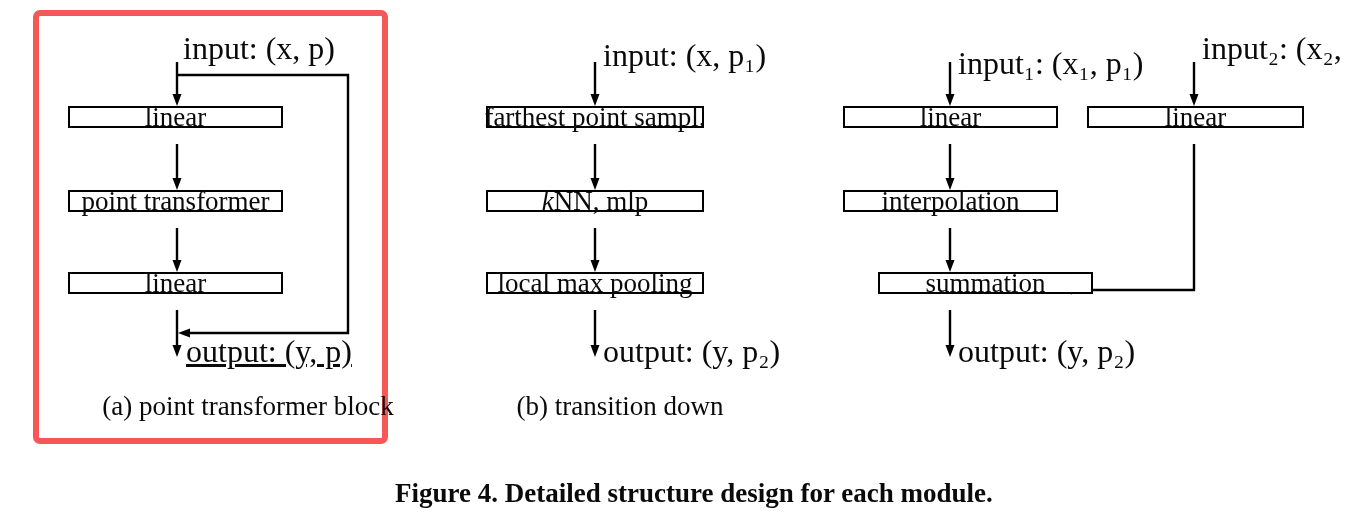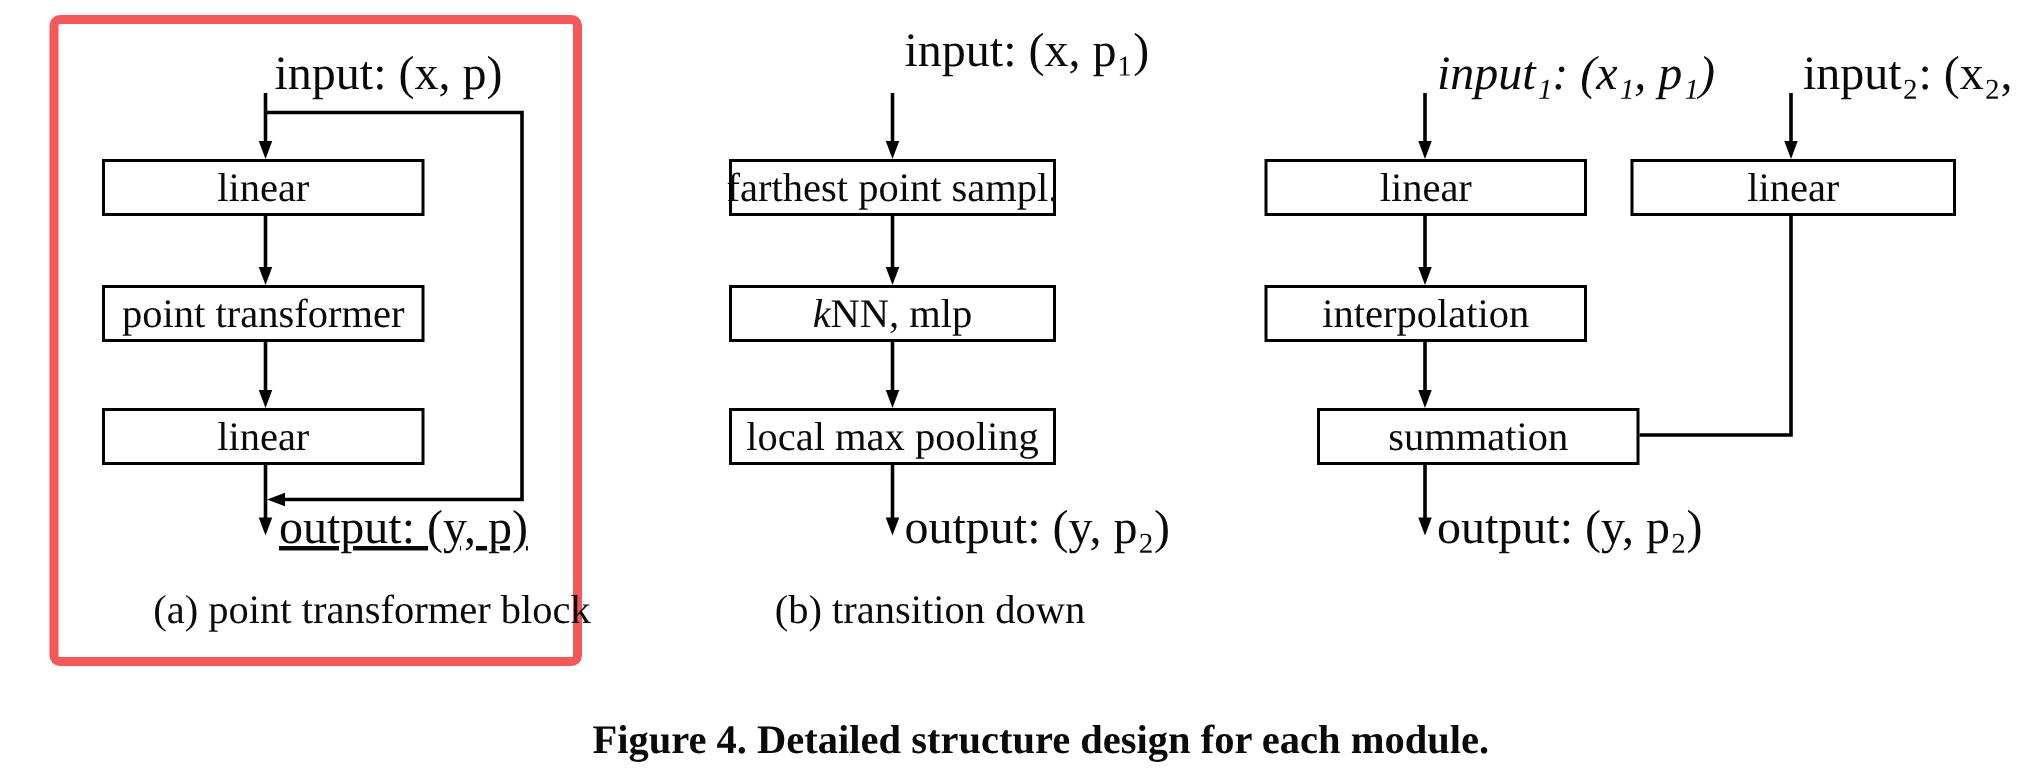--- a/index.html
+++ b/index.html
@@ -28,21 +28,21 @@
     position: absolute;
     left: 33px; top: 10px;
     width: 355px; height: 434px;
     box-sizing: border-box;
     border: 6px solid #f65757;
     border-radius: 7px;
     background: transparent;
   }
   .node {
     position: absolute;
-    height: 38px;
+    height: 22px;
     box-sizing: border-box;
     border: 2.5px solid #000000;
     background: #ffffff;
     display: flex;
     align-items: center;
     justify-content: center;
     font-size: 27px;
     white-space: nowrap;
   }
   .node .it { font-style: italic; }
@@ -125,35 +125,35 @@
   </div>
   <div class="node" style="left:68px; top:190px; width:215px;">
     <span>point transformer</span>
   </div>
   <div class="node" style="left:68px; top:272px; width:215px;">
     <span>linear</span>
   </div>
   <div class="flabel" style="left:186px; top:336px;text-decoration:underline;">output: (y, p)</div>
   <div class="pcaption" style="left:33px; width:358px;margin-left:36px;">(a) point transformer block</div>
 
-  <div class="flabel" style="left:603px; top:18px;text-align:right;">input: (x, p₁)</div>
+  <div class="flabel" style="left:603px; top:40px;text-align:right;">input: (x, p₁)</div>
   <div class="node" style="left:486px; top:106px; width:218px;">
     <span>farthest point sampl.</span>
   </div>
   <div class="node" style="left:486px; top:190px; width:218px;">
     <span class="it">k</span>
       <span>NN, mlp</span>
   </div>
   <div class="node" style="left:486px; top:272px; width:218px;">
     <span>local max pooling</span>
   </div>
   <div class="flabel" style="left:603px; top:336px;">output: (y, p₂)</div>
   <div class="pcaption" style="left:460px; width:320px;">(b) transition down</div>
 
-  <div class="flabel" style="left:958px; top:33px;font-style:italic;">input₁: (x₁, p₁)</div>
+  <div class="flabel" style="left:958px; top:48px;">input₁: (x₁, p₁)</div>
   <div class="flabel" style="left:1202px; top:33px;">input₂: (x₂, p₂)</div>
   <div class="node" style="left:843px; top:106px; width:215px;">
     <span>linear</span>
   </div>
   <div class="node" style="left:1087px; top:106px; width:217px;">
     <span>linear</span>
   </div>
   <div class="node" style="left:843px; top:190px; width:215px;">
     <span>interpolation</span>
   </div>

